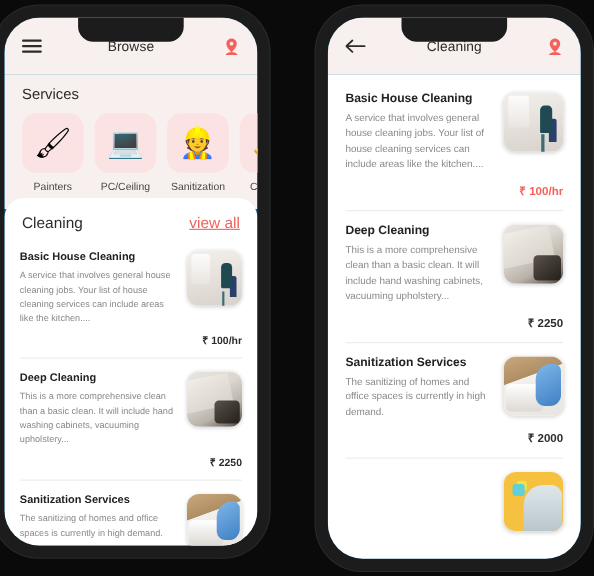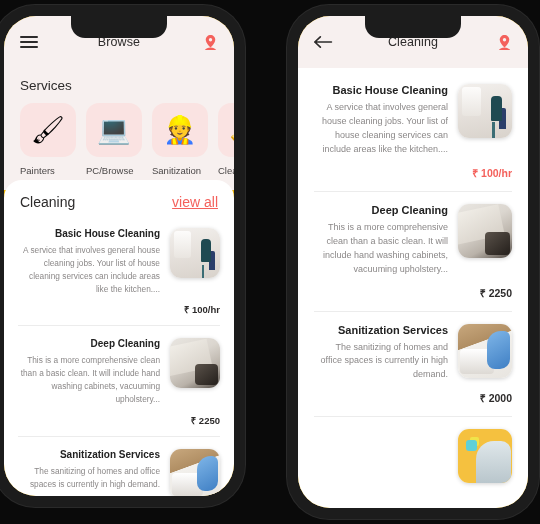--- a/index.html
+++ b/index.html
@@ -17,21 +17,21 @@
     background:#1c1c1c;
     border-radius:42px;
     overflow:hidden;
     box-shadow:0 0 0 1px #2a2a2a;
   }
   .phone.left{left:-7px;top:5px;width:252px;height:502px;}
   .phone.right{left:287px;top:5px;width:252px;height:514px;}
 
   .screen{
     position:absolute;left:11px;top:11px;right:11px;bottom:11px;
-    background:#eab308;
+    background:#0369a1;
     border-radius:32px;
     overflow:hidden;
   }
   .notch{
     position:absolute;top:0;left:50%;transform:translateX(-50%);
     width:96px;height:22px;background:#1c1c1c;
     border-bottom-left-radius:14px;border-bottom-right-radius:14px;
     z-index:40;
   }
 
@@ -58,21 +58,21 @@
   .services-wrap{background:#f7f0ef;padding:4px 0 14px 0;}
   .services-title{font-size:13.5px;color:#2d2b2b;padding:6px 8px 10px 16px;}
   .tiles{display:flex;gap:10px;padding:0 16px;}
   .tile{flex:0 0 auto;width:56px;}
   .tile-box{
     width:56px;height:54px;border-radius:13px;background:#fae3e2;
     display:flex;align-items:center;justify-content:center;
     font-size:27px;line-height:1;
   }
   .tile-label{
-    margin-top:8px;font-size:9.5px;color:#4a4747;
+    margin-top:8px;text-align:center;font-size:9.5px;color:#4a4747;
     white-space:nowrap;
   }
 
   
   .sheet{
     background:#fff;
     border-top-left-radius:18px;border-top-right-radius:18px;
     margin-top:-10px;position:relative;z-index:3;
     height:100%;
     overflow:hidden;
@@ -83,21 +83,20 @@
   }
   .sheet-title{font-size:14px;color:#2d2b2b;}
   .view-all{
     font-size:14px;color:#f4615c;text-decoration:underline;cursor:pointer;
   }
 
   .list{padding:0 16px;}
   .card{
     display:flex;gap:10px;padding:12px 0 0 0;
     border-top:1px solid #ececec;
-    text-align:right;
   }
   .card:first-child{border-top:none;}
   .card-body{flex:1 1 auto;min-width:0;}
   .card-title{font-size:11px;color:#222;margin-bottom:5px;font-weight:600;}
   .card-desc{font-size:9px;line-height:1.55;color:#8b8888;}
   .card-thumb{
     flex:0 0 auto;width:54px;height:54px;border-radius:11px;
     overflow:hidden;position:relative;
     box-shadow:0 1px 4px rgba(0,0,0,.18);
   }
@@ -169,21 +168,21 @@
 
       <div class="services-wrap">
         <div class="services-title">Services</div>
         <div class="tiles">
           <div class="tile">
             <div class="tile-box">🖌</div>
             <div class="tile-label">Painters</div>
           </div>
           <div class="tile">
             <div class="tile-box">💻</div>
-            <div class="tile-label">PC/Browse</div>
+            <div class="tile-label">PC/Ceiling</div>
           </div>
           <div class="tile">
             <div class="tile-box">👷</div>
             <div class="tile-label">Sanitization</div>
           </div>
           <div class="tile">
             <div class="tile-box">🧹</div>
             <div class="tile-label">Cleaning</div>
           </div>
         </div>

